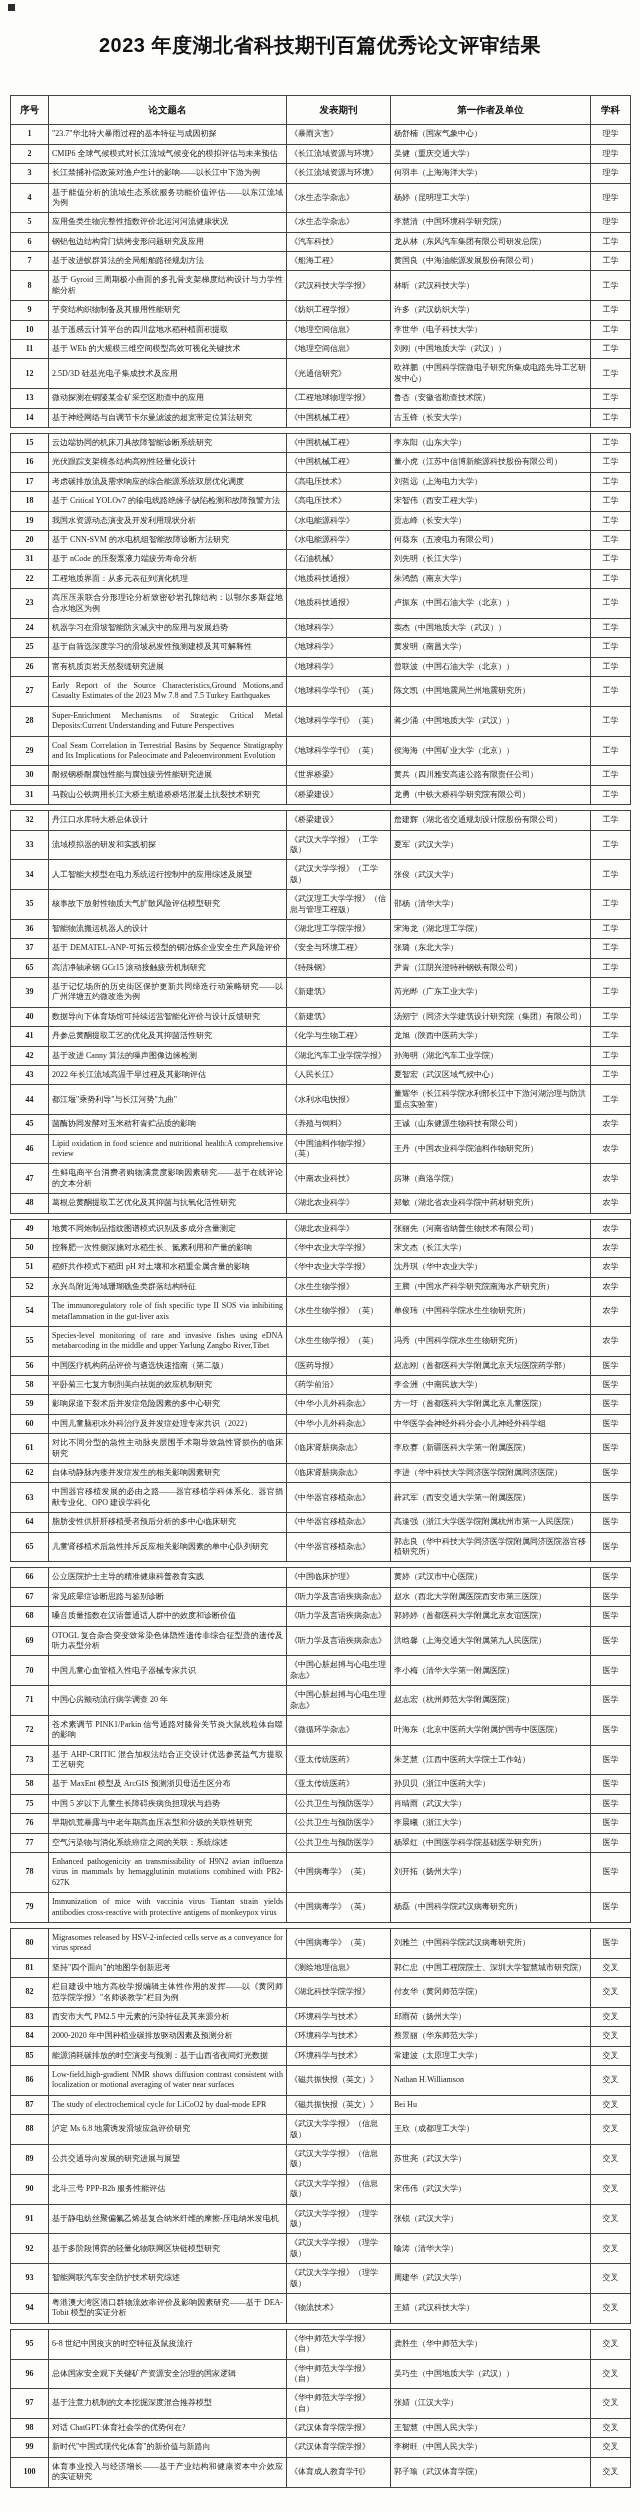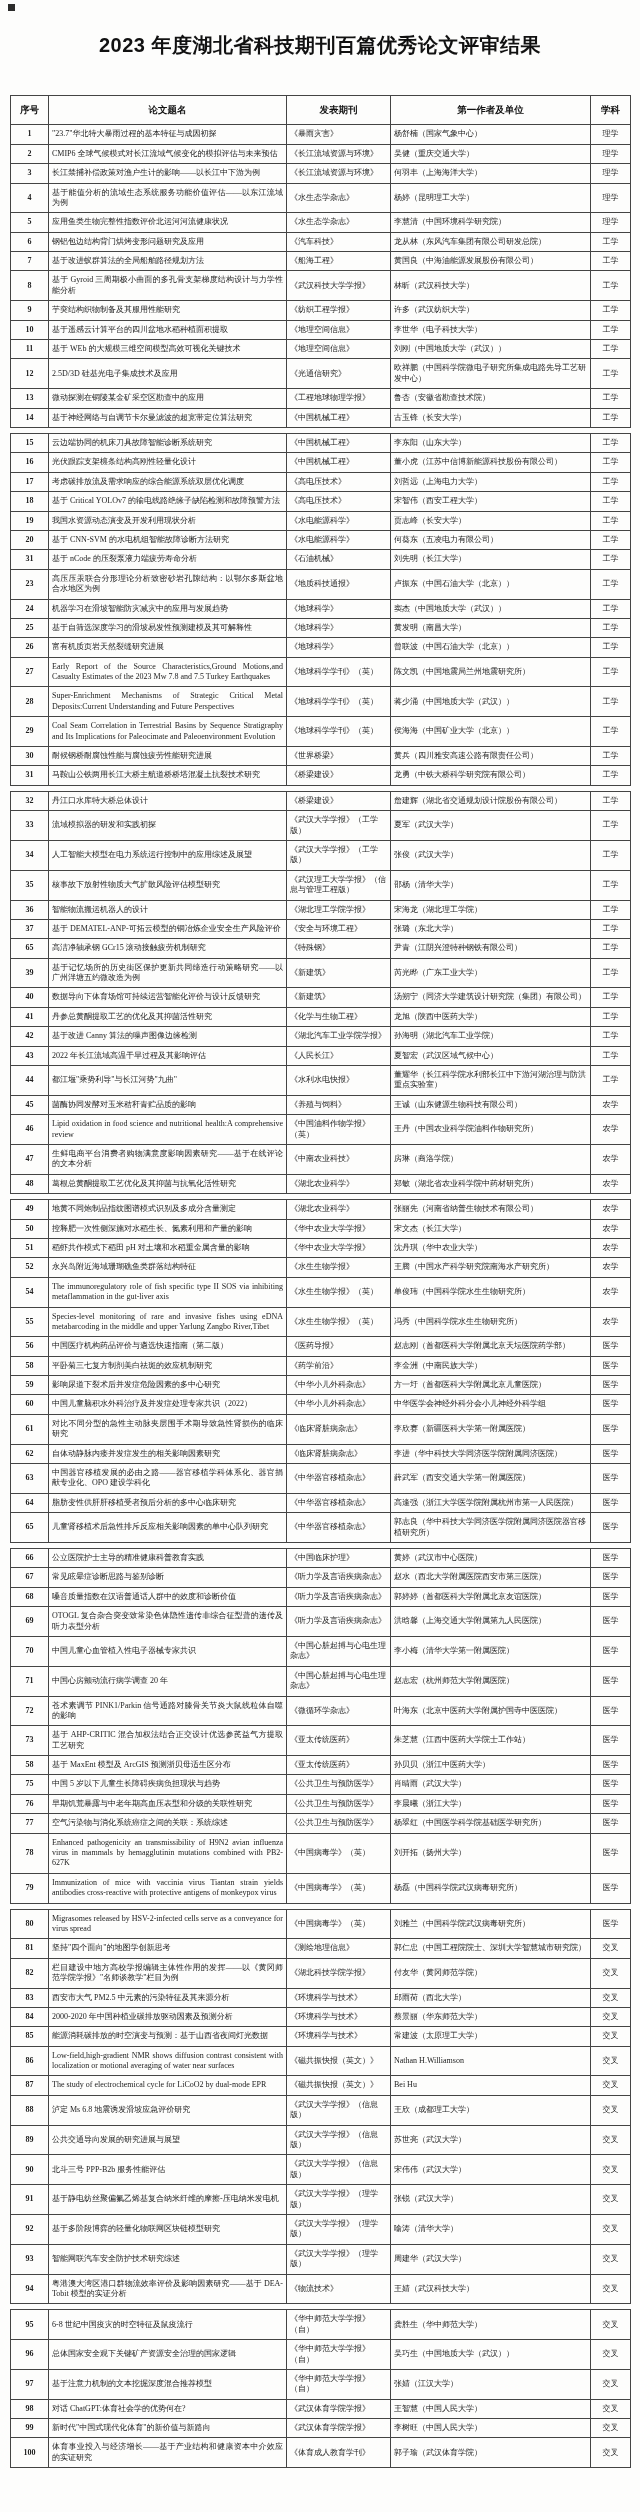--- a/index.html
+++ b/index.html
@@ -198,20 +198,27 @@
           <td class="c-field">工学</td>
         </tr>
         <tr>
           <td class="c-no">31</td>
           <td class="c-title">基于 nCode 的压裂泵液力端疲劳寿命分析</td>
           <td class="c-journal">《石油机械》</td>
           <td class="c-author">刘先明（长江大学）</td>
           <td class="c-field">工学</td>
         </tr>
         <tr>
+          <td class="c-no">22</td>
+          <td class="c-title">工程地质界面：从多元表征到演化机理</td>
+          <td class="c-journal">《地质科技通报》</td>
+          <td class="c-author">朱鸿鹄（南京大学）</td>
+          <td class="c-field">工学</td>
+        </tr>
+        <tr>
           <td class="c-no">23</td>
           <td class="c-title">高压压汞联合分形理论分析致密砂岩孔隙结构：以鄂尔多斯盆地合水地区为例</td>
           <td class="c-journal">《地质科技通报》</td>
           <td class="c-author">卢振东（中国石油大学（北京））</td>
           <td class="c-field">工学</td>
         </tr>
         <tr>
           <td class="c-no">24</td>
           <td class="c-title">机器学习在滑坡智能防灾减灾中的应用与发展趋势</td>
           <td class="c-journal">《地球科学》</td>
@@ -619,21 +626,21 @@
           <td class="c-no">82</td>
           <td class="c-title">栏目建设中地方高校学报编辑主体性作用的发挥——以《黄冈师范学院学报》"名师谈教学"栏目为例</td>
           <td class="c-journal">《湖北科技学院学报》</td>
           <td class="c-author">付友华（黄冈师范学院）</td>
           <td class="c-field">交叉</td>
         </tr>
         <tr>
           <td class="c-no">83</td>
           <td class="c-title">西安市大气 PM2.5 中元素的污染特征及其来源分析</td>
           <td class="c-journal">《环境科学与技术》</td>
-          <td class="c-author">邱雨荷（西北大学）</td>
+          <td class="c-author">邱雨荷（扬州大学）</td>
           <td class="c-field">交叉</td>
         </tr>
         <tr>
           <td class="c-no">84</td>
           <td class="c-title">2000-2020 年中国种植业碳排放驱动因素及预测分析</td>
           <td class="c-journal">《环境科学与技术》</td>
           <td class="c-author">蔡景丽（华东师范大学）</td>
           <td class="c-field">交叉</td>
         </tr>
         <tr>

